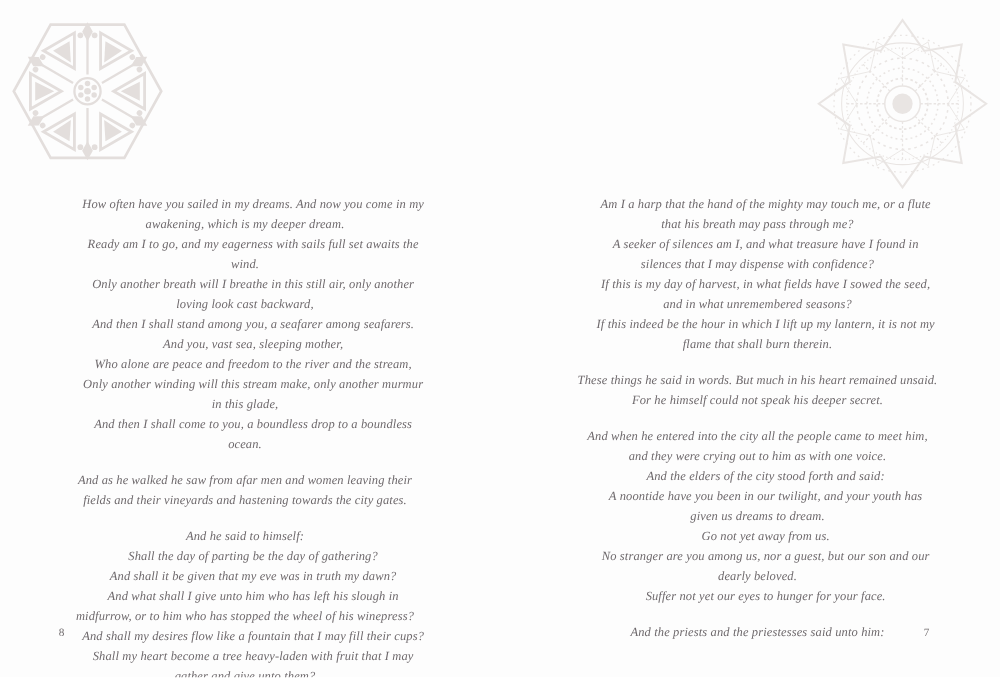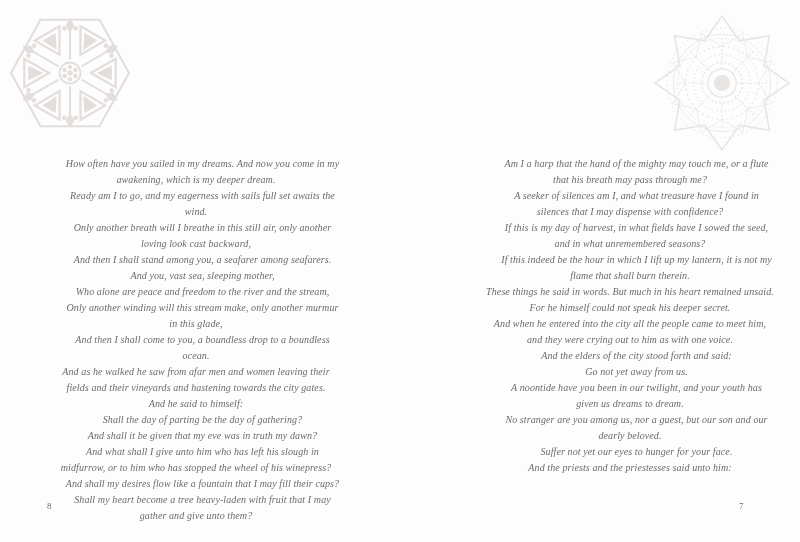--- a/index.html
+++ b/index.html
@@ -19,24 +19,24 @@
     top: 156px;
     width: 288px;
     color: #6e696c;
     font-size: 10px;
     line-height: 16px;
     letter-spacing: 0.1px;
     text-align: center;
     font-style: italic;
   }
   .text-block.left  { left: 52px;  }
-  .text-block.right { left: 486px; }
+  .text-block.right { left: 462px; }
   .para { margin: 0; }
   .para.indent { text-indent: 13px; }
-  .para.gap { }
+  .para.gap { margin-top: 13px; }
   .page-number {
     position: absolute;
     top: 501px;
     font-size: 9px;
     color: #716c6e;
   }
   .page-number.left  { left: 47px;  }
   .page-number.right { left: 739px; }
 </style>
 </head>
@@ -167,22 +167,22 @@
     </div>
 
   <div class="text-block right">
       <p class="para indent">Am I a harp that the hand of the mighty may touch me, or a flute that his breath may pass through me?</p>
       <p class="para indent">A seeker of silences am I, and what treasure have I found in silences that I may dispense with confidence?</p>
       <p class="para indent">If this is my day of harvest, in what fields have I sowed the seed, and in what unremembered seasons?</p>
       <p class="para indent">If this indeed be the hour in which I lift up my lantern, it is not my flame that shall burn therein.</p>
       <p class="para gap">These things he said in words. But much in his heart remained unsaid. For he himself could not speak his deeper secret.</p>
       <p class="para gap">And when he entered into the city all the people came to meet him, and they were crying out to him as with one voice.</p>
       <p class="para indent">And the elders of the city stood forth and said:</p>
+      <p class="para indent">A noontide have you been in our twilight, and your youth has given us dreams to dream.</p>
       <p class="para indent">Go not yet away from us.</p>
-      <p class="para indent">A noontide have you been in our twilight, and your youth has given us dreams to dream.</p>
       <p class="para indent">No stranger are you among us, nor a guest, but our son and our dearly beloved.</p>
       <p class="para indent">Suffer not yet our eyes to hunger for your face.</p>
       <p class="para gap">And the priests and the priestesses said unto him:</p>
     </div>
 
   <div class="page-number left">8</div>
   <div class="page-number right">7</div>
 
 </div>
 

